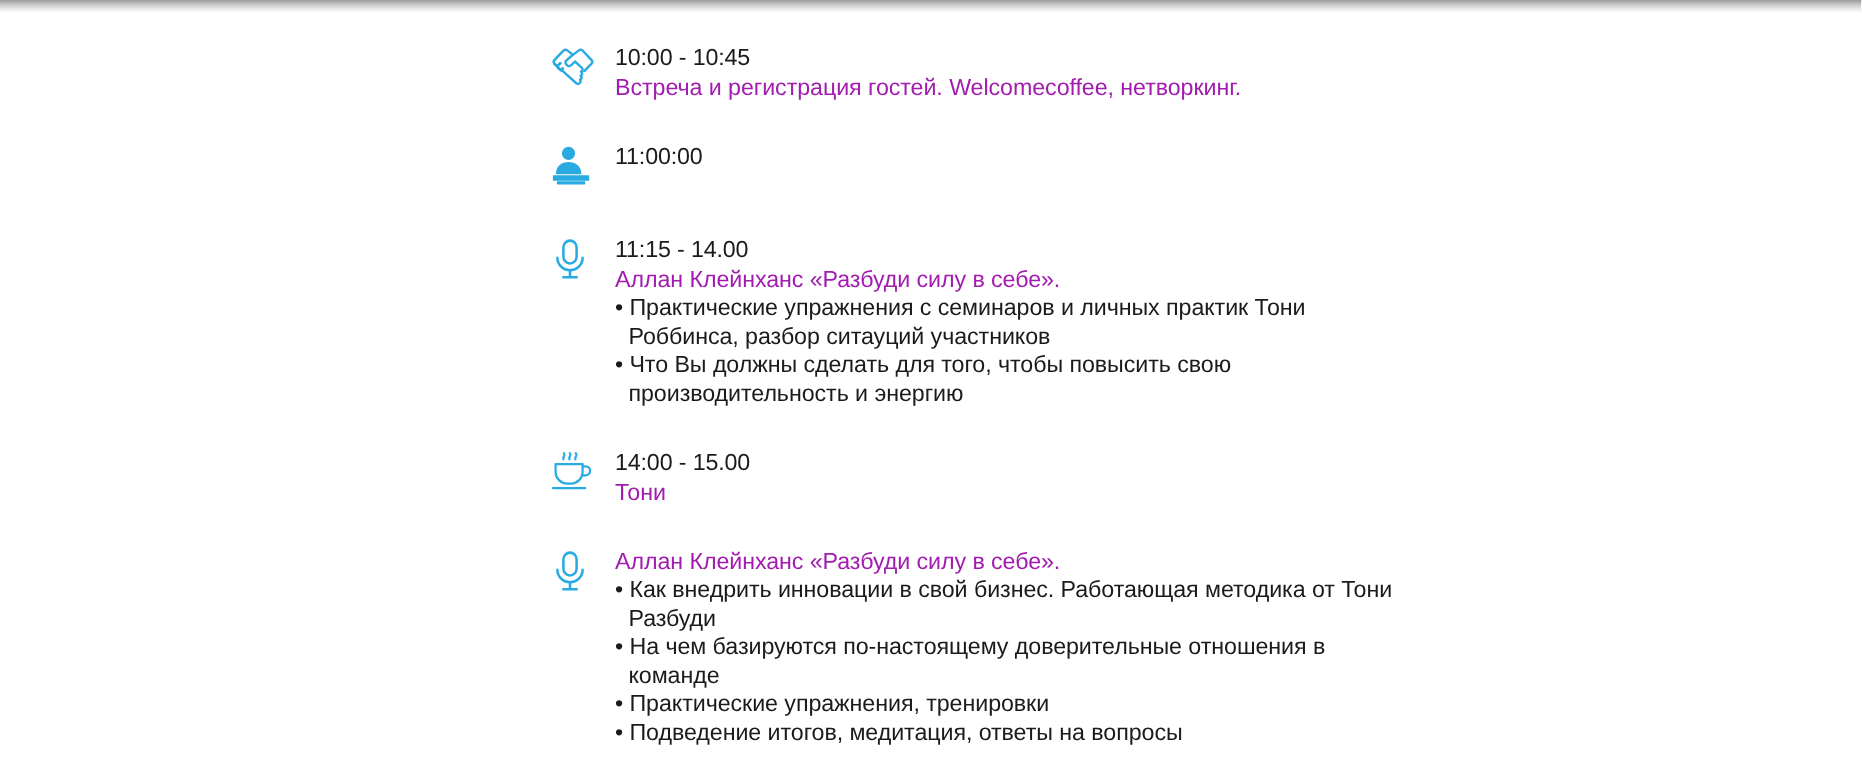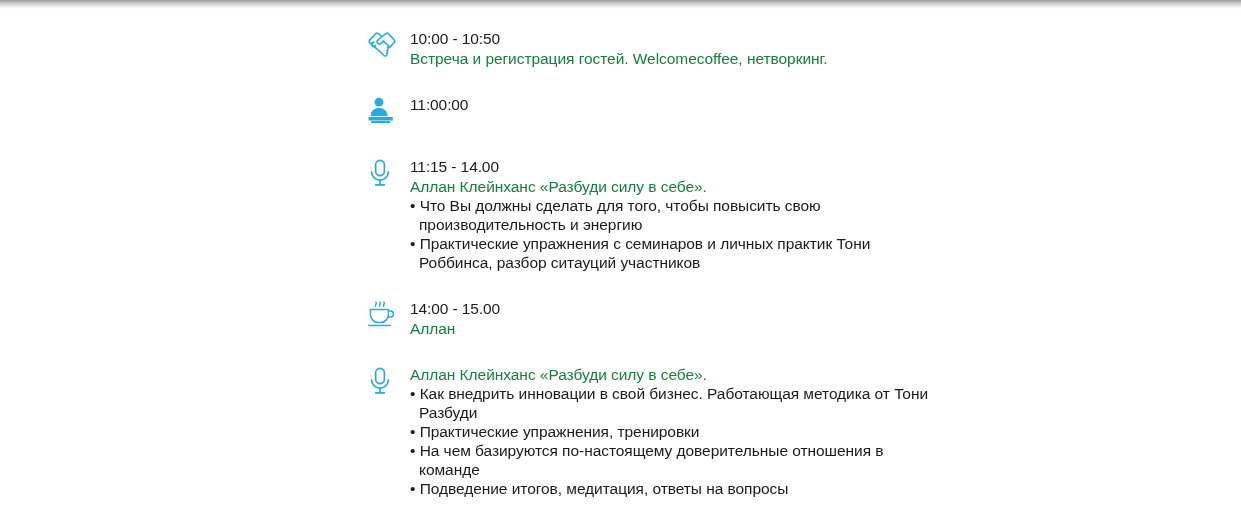--- a/index.html
+++ b/index.html
@@ -77,21 +77,21 @@
     font-size: 15.5px;
     line-height: 19px;
     color: #1b1b1b;
     letter-spacing: -0.1px;
     margin-bottom: 1px;
   }
 
   .item-desc {
     font-size: 15.5px;
     line-height: 19px;
-    color: #15803d;
+    color: #a21caf;
     letter-spacing: -0.05px;
   }
 
   .item-bullets {
     list-style: none;
     margin: 0;
     padding: 0;
   }
   .item-bullets li {
     font-size: 15.5px;
@@ -120,21 +120,21 @@
           <path d="M15.9 6.5 L11.6 10.3 C10.8 11 10.8 12.2 11.5 12.9 L12.1 13.5 C12.8 14.2 13.9 14.2 14.6 13.6 L17.4 11.1"></path>
           <path d="M17.4 11.1 L21.8 15.1 C22.5 15.7 22.5 16.8 21.9 17.4 L21.5 17.8"></path>
           <path d="M21.5 17.8 C22.2 18.4 22.3 19.5 21.6 20.2 L21.2 20.6"></path>
           <path d="M21.2 20.6 C21.8 21.2 21.8 22.2 21.2 22.8 L20.7 23.3"></path>
           <path d="M20.7 23.3 C21.2 23.8 21.2 24.7 20.6 25.2 L20.2 25.6 C19.6 26.1 18.7 26.1 18.2 25.5 L9.4 17.6 C8.8 17.1 8.7 16.2 9.2 15.6"></path>
           <path d="M9.2 15.6 L8.8 16 C8.2 16.6 7.2 16.6 6.6 16 L6.2 15.6 C5.6 15 5.6 14 6.2 13.4 L7.6 12.1"></path>
           <path d="M7.6 12.1 L6.4 13.3 C5.8 13.9 4.8 13.9 4.2 13.3 L3.8 12.9"></path>
         </svg>
       </div>
       <div class="item-body">
-        <div class="item-time">10:00 - 10:50</div>
+        <div class="item-time">10:00 - 10:45</div>
         <div class="item-desc">Встреча и регистрация гостей. Welcomecoffee, нетворкинг.</div>
       </div>
     </div>
 
     <div class="schedule-item" style="margin-top:8px;">
       <div class="item-icon">
         <svg width="30" height="30" viewBox="0 0 30 30" fill="#29ABE2">
           <circle cx="13" cy="6.2" r="4.4"></circle>
           <path d="M13 12 C8.6 12 5.2 14.6 4.8 18.4 L4.6 20.2 L21.6 20.2 L21.4 18.4 C21 14.6 17.4 12 13 12 Z"></path>
           <path d="M14.6 16.6 C15.4 16.1 16.4 16.2 17.1 16.8 L19.2 18.6 L18.4 19.5 L16.4 17.8 C16.1 17.5 15.6 17.5 15.3 17.7 Z"></path>
@@ -153,57 +153,57 @@
           <rect x="9.6" y="2.4" width="8.8" height="15.2" rx="4.4"></rect>
           <path d="M5.6 13.8 C5.6 18.4 9.3 22.1 14 22.1 C18.7 22.1 22.4 18.4 22.4 13.8"></path>
           <line x1="14" y1="22.1" x2="14" y2="26.6"></line>
           <line x1="9.6" y1="26.8" x2="18.4" y2="26.8"></line>
         </svg>
       </div>
       <div class="item-body">
         <div class="item-time">11:15 - 14.00</div>
         <div class="item-desc">Аллан Клейнханс «Разбуди силу в себе».</div>
         <ul class="item-bullets">
+          <li>• Практические упражнения с семинаров и личных практик Тони Роббинса, разбор ситауций участников</li>
           <li>• Что Вы должны сделать для того, чтобы повысить свою производительность и энергию</li>
-          <li>• Практические упражнения с семинаров и личных практик Тони Роббинса, разбор ситауций участников</li>
         </ul>
       </div>
     </div>
 
     <div class="schedule-item" style="margin-top:12px;">
       <div class="item-icon">
         <svg width="30" height="30" viewBox="0 0 30 30" fill="none" stroke="#29ABE2" stroke-width="1.5" stroke-linecap="round" stroke-linejoin="round">
           <path d="M9.6 6.2 C9.1 5.2 9.9 4.6 10.2 3.8 C10.4 3.2 10.3 2.6 9.9 2.1"></path>
           <path d="M13.6 6.2 C13.1 5.2 13.9 4.6 14.2 3.8 C14.4 3.2 14.3 2.6 13.9 2.1"></path>
           <path d="M17.6 6.2 C17.1 5.2 17.9 4.6 18.2 3.8 C18.4 3.2 18.3 2.6 17.9 2.1"></path>
           <path d="M4.4 9.4 L22.4 9.4 L22.4 14.6 C22.4 18.9 18.9 22.4 14.6 22.4 L12.2 22.4 C7.9 22.4 4.4 18.9 4.4 14.6 Z"></path>
           <path d="M22.6 10.9 L24.4 10.9 C26.1 10.9 27.4 12.2 27.4 13.9 C27.4 15.6 26.1 16.9 24.4 16.9 L22.4 16.9"></path>
           <line x1="2.6" y1="25.4" x2="24.2" y2="25.4"></line>
         </svg>
       </div>
       <div class="item-body">
         <div class="item-time">14:00 - 15.00</div>
-        <div class="item-desc">Аллан</div>
+        <div class="item-desc">Тони</div>
       </div>
     </div>
 
     <div class="schedule-item" style="margin-top:12px;">
       <div class="item-icon">
         <svg width="28" height="30" viewBox="0 0 28 30" fill="none" stroke="#29ABE2" stroke-width="1.7" stroke-linecap="round" stroke-linejoin="round">
           <rect x="9.6" y="2.4" width="8.8" height="15.2" rx="4.4"></rect>
           <path d="M5.6 13.8 C5.6 18.4 9.3 22.1 14 22.1 C18.7 22.1 22.4 18.4 22.4 13.8"></path>
           <line x1="14" y1="22.1" x2="14" y2="26.6"></line>
           <line x1="9.6" y1="26.8" x2="18.4" y2="26.8"></line>
         </svg>
       </div>
       <div class="item-body">
         <div class="item-desc">Аллан Клейнханс «Разбуди силу в себе».</div>
         <ul class="item-bullets">
           <li>• Как внедрить инновации в свой бизнес. Работающая методика от Тони Разбуди</li>
+          <li>• На чем базируются по-настоящему доверительные отношения в команде</li>
           <li>• Практические упражнения, тренировки</li>
-          <li>• На чем базируются по-настоящему доверительные отношения в команде</li>
           <li>• Подведение итогов, медитация, ответы на вопросы</li>
         </ul>
       </div>
     </div>
 
   </div>
 </div>
 
 </body></html>

